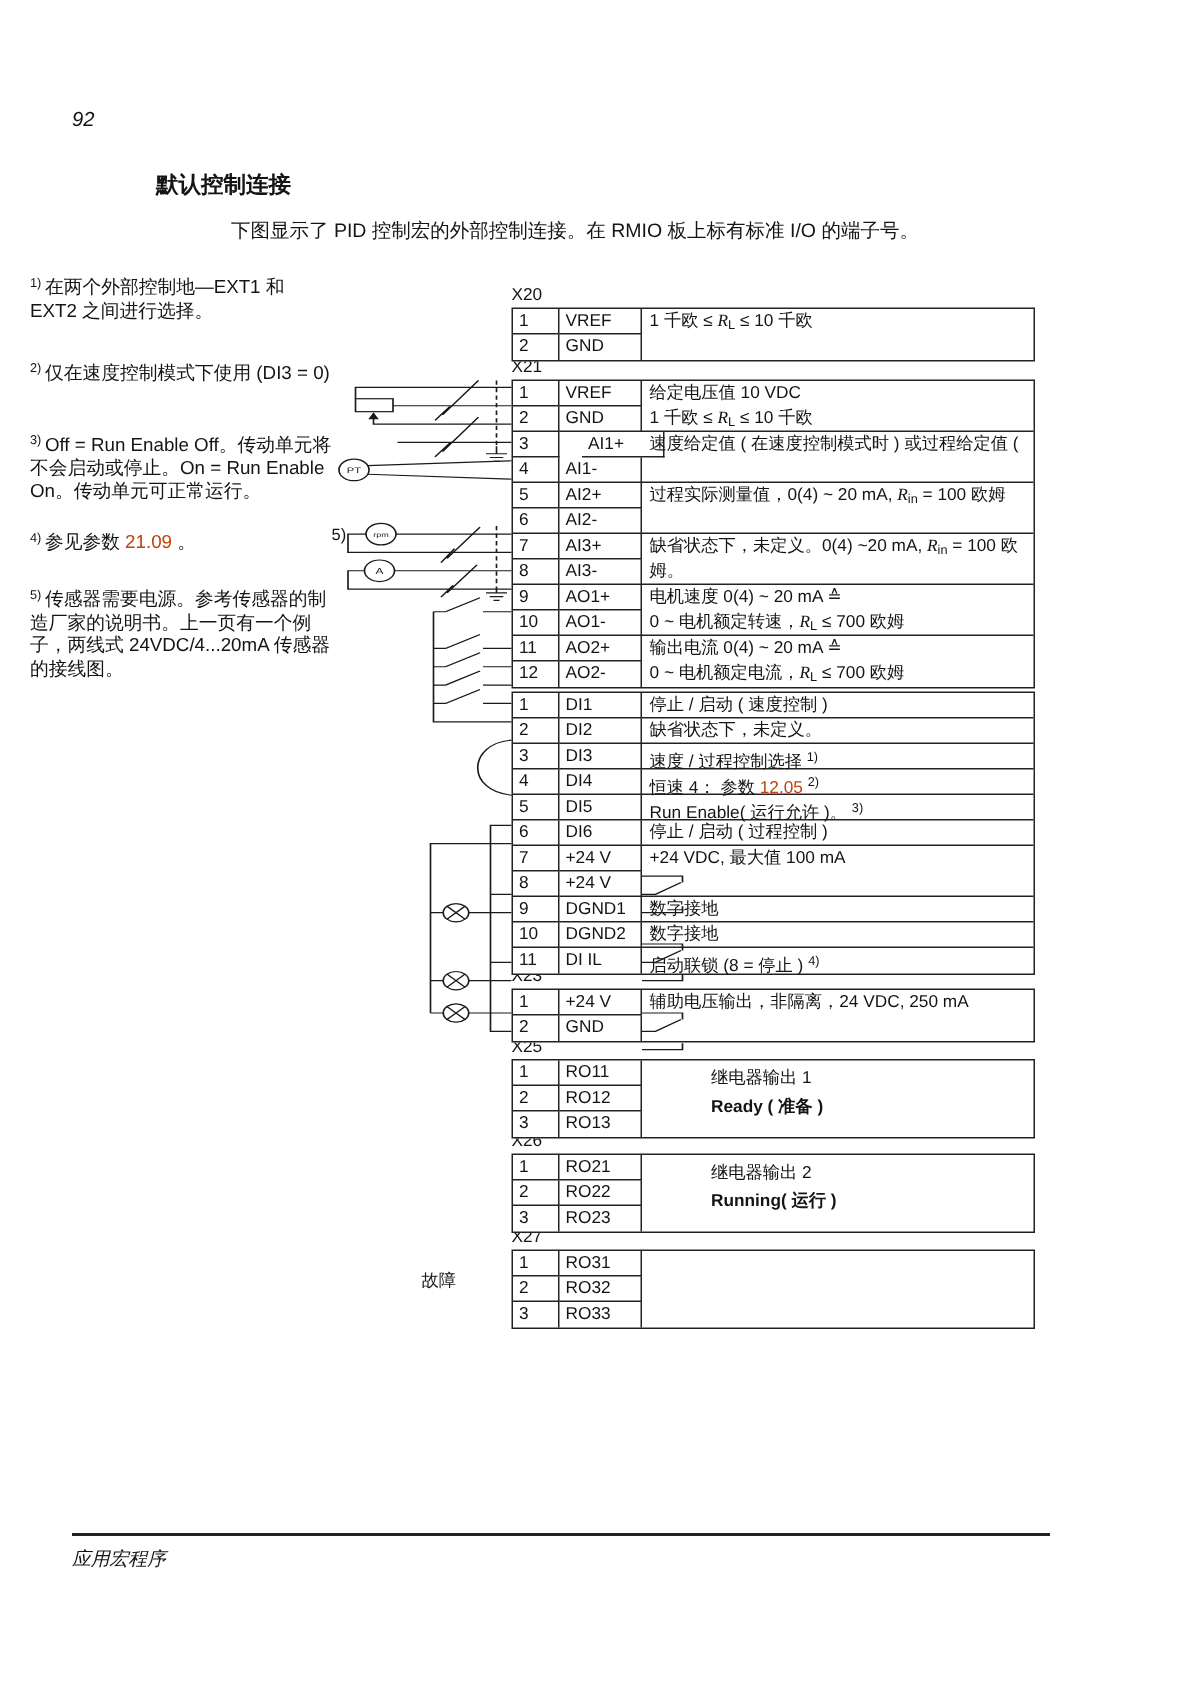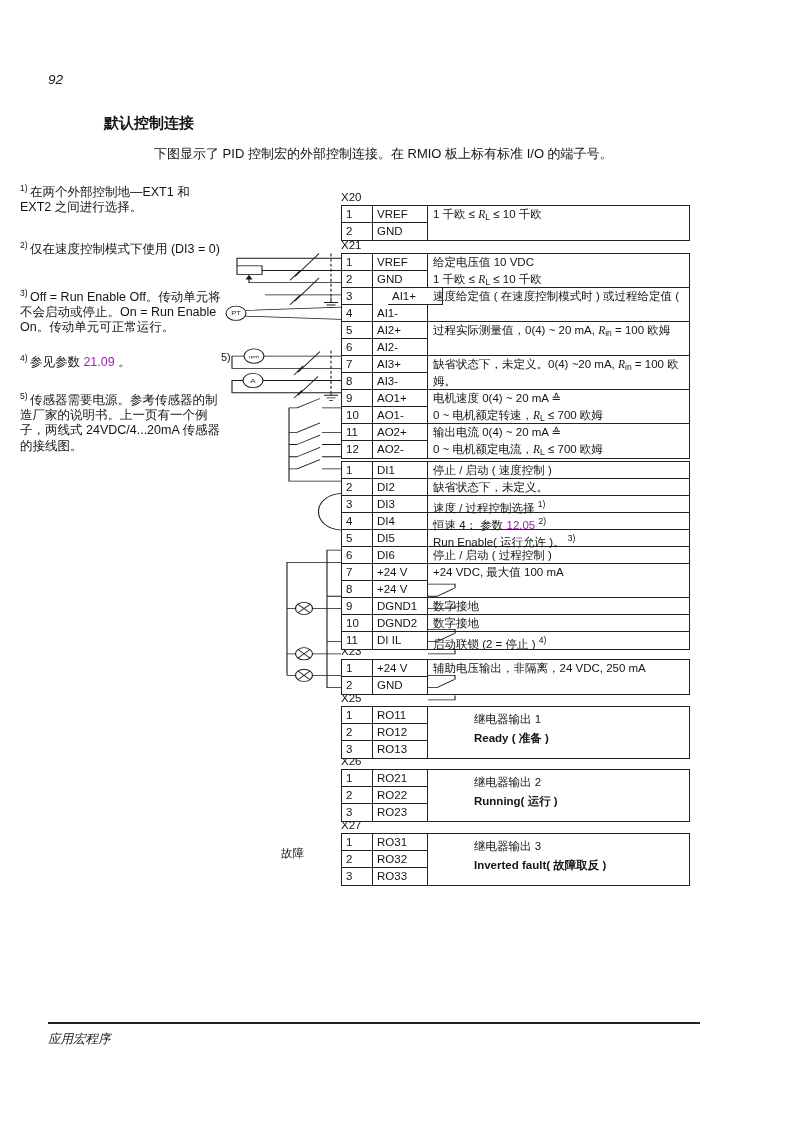--- a/index.html
+++ b/index.html
@@ -6,21 +6,21 @@
   body{width:800px;height:1132px;background:#fff;font-family:"Liberation Sans",sans-serif;color:#141414;position:relative;overflow:hidden}
   #page{position:absolute;left:0;top:0;width:800px;height:1132px;background:#fff;outline:1px solid #d9d9d9}
   .abs{position:absolute}
   #page-number{left:48px;top:72px;font-size:13.5px;font-style:italic}
   #section-title{left:104px;top:114px;font-size:15px;font-weight:bold}
   #intro{left:154px;top:145px;font-size:13px}
   #footnotes{left:20px;top:181px;width:338px;font-size:12.5px;line-height:15.5px}
   .footnote{margin:0}
   .fn-sup,.sp{font-size:8.5px;vertical-align:4.5px}
   .sb{font-size:8.5px;vertical-align:-2px}
-  .lk{color:#a21caf}
+  .lk{color:#c2410c}
   .it{font-style:italic;font-family:"Liberation Serif",serif}
   .bd{font-weight:bold}
   .blk-label{position:absolute;left:341px;font-size:11.5px;line-height:12px}
   .ttable{position:absolute;left:341px;width:347px;border:1px solid #222;background:#fff;z-index:1}
   .cell{position:absolute;box-sizing:border-box;font-size:11.5px;line-height:16.5px;padding-left:4px;white-space:nowrap;border-right:1px solid #222;border-bottom:1px solid #222}
   .cell.lastrow{border-bottom:none}
   .desc{border-right:none;padding-left:5px}
   .desc.nb{border-bottom:none}
   .dline{height:17px;line-height:17px}
   .relay-desc{padding-left:46px;padding-top:3px}
@@ -153,21 +153,21 @@
         <div class="cell desc" style="left: 86px; top: 102px; width: 261px; height: 34px;">
           <div class="dline"><span>+24 VDC, 最大值 100 mA</span></div>
         </div>
         <div class="cell desc" style="left: 86px; top: 136px; width: 261px; height: 17px;">
           <div class="dline"><span>数字接地</span></div>
         </div>
         <div class="cell desc" style="left: 86px; top: 153px; width: 261px; height: 17px;">
           <div class="dline"><span>数字接地</span></div>
         </div>
         <div class="cell desc nb" style="left: 86px; top: 170px; width: 261px; height: 17px;">
-          <div class="dline"><span>启动联锁 (2 = 停止 ) </span><span class="sp">4)</span></div>
+          <div class="dline"><span>启动联锁 (8 = 停止 ) </span><span class="sp">4)</span></div>
         </div>
       </div>
       <div class="blk-label" style="top: 645px;">X23</div>
       <div class="ttable" style="top: 659px; height: 34px;">
         <div class="cell" style="left: 0px; top: 0px; width: 31px; height: 17px;">1</div>
         <div class="cell" style="left: 31px; top: 0px; width: 55px; height: 17px;">+24 V</div>
         <div class="cell lastrow" style="left: 0px; top: 17px; width: 31px; height: 17px;">2</div>
         <div class="cell lastrow" style="left: 31px; top: 17px; width: 55px; height: 17px;">GND</div>
         <div class="cell desc nb" style="left: 86px; top: 0px; width: 261px; height: 34px;">
           <div class="dline"><span>辅助电压输出，非隔离，24 VDC, 250 mA</span></div>
@@ -200,24 +200,20 @@
         </div>
       </div>
       <div class="blk-label" style="top: 819px;">X27</div>
       <div class="ttable" style="top: 833px; height: 51px;">
         <div class="cell" style="left: 0px; top: 0px; width: 31px; height: 17px;">1</div>
         <div class="cell" style="left: 31px; top: 0px; width: 55px; height: 17px;">RO31</div>
         <div class="cell" style="left: 0px; top: 17px; width: 31px; height: 17px;">2</div>
         <div class="cell" style="left: 31px; top: 17px; width: 55px; height: 17px;">RO32</div>
         <div class="cell lastrow" style="left: 0px; top: 34px; width: 31px; height: 17px;">3</div>
         <div class="cell lastrow" style="left: 31px; top: 34px; width: 55px; height: 17px;">RO33</div>
-        <div class="cell desc nb relay-desc" style="left: 86px; top: 0px; width: 261px; height: 51px;">
-          <div class="dline"><span>继电器输出 3</span></div>
-          <div class="dline"><span class="bd">Inverted fault( 故障取反 )</span></div>
-        </div>
       </div>
     </div>
 
   <svg id="wire-svg" width="490" height="640" viewBox="215 250 490 890" preserveAspectRatio="none" fill="none" stroke="#1a1a1a" stroke-width="1.1">
 
     <g>
       <path d="M341,261.5 H237 V272"></path>
       <rect x="237" y="272" width="25" height="12" fill="#fff"></rect>
       <path d="M262,278.5 H341"></path>
       <path d="M341,295.5 H249 V289"></path>

